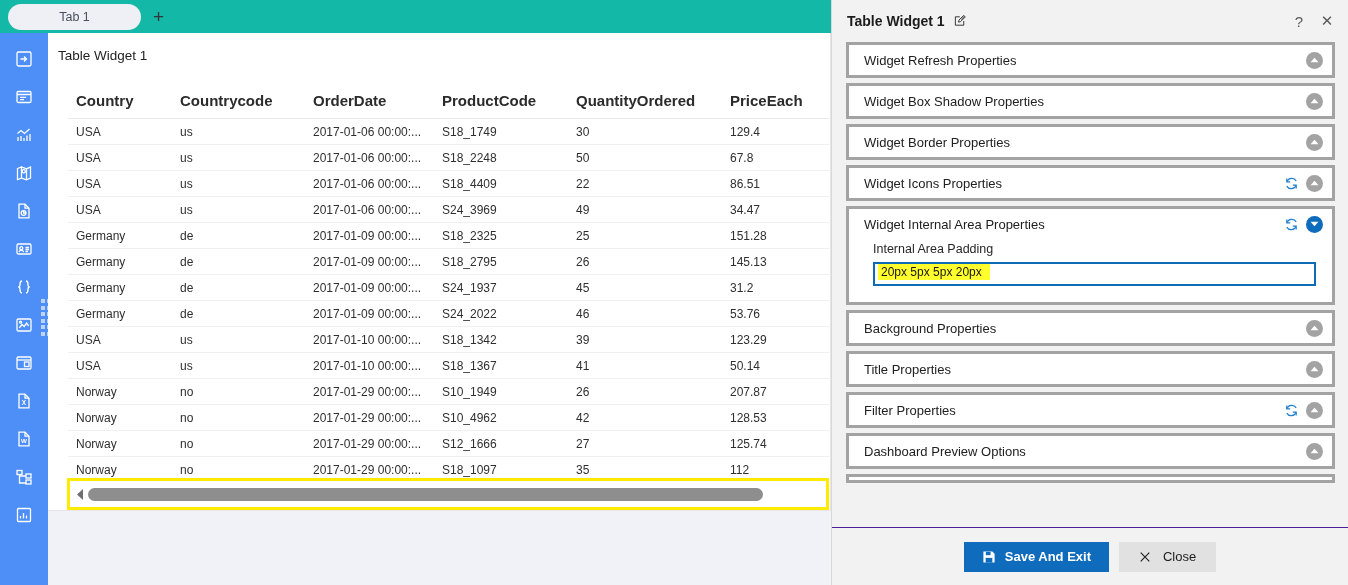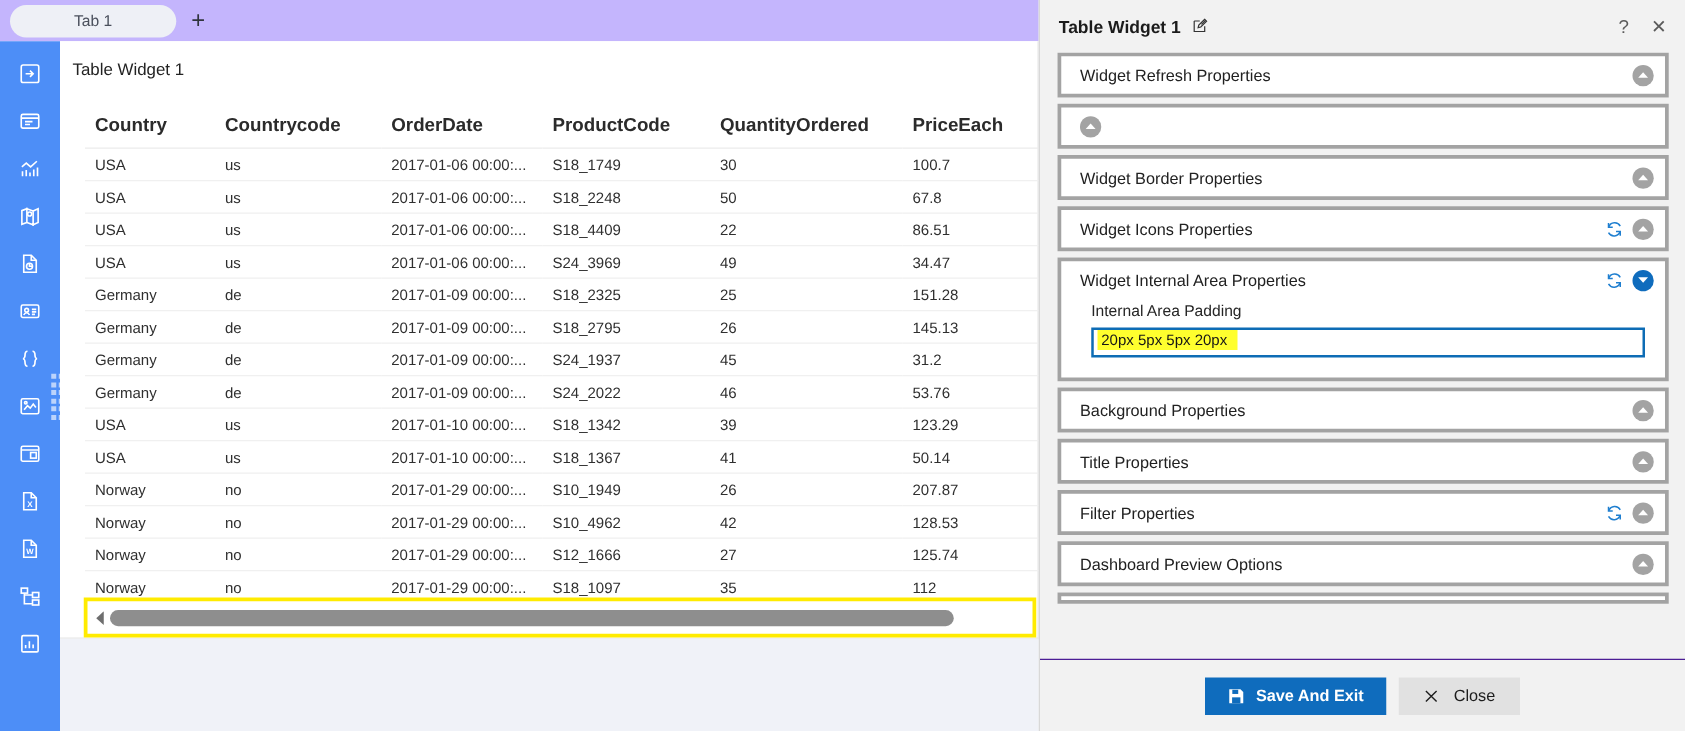--- a/index.html
+++ b/index.html
@@ -17,21 +17,21 @@
   #canvas-area {
     position: absolute; left: 0; top: 0;
     width: 831px; height: 585px;
     background: #ffffff;
   }
 
   
   #tab-strip {
     position: absolute; left: 0; top: 0;
     width: 831px; height: 33px;
-    background: #c4b5fd;
+    background: #14b8a6;
     display: flex; align-items: center;
     padding-left: 8px;
   }
   .tab-pill {
     width: 133px; height: 26px;
     background: #eef0f6;
     border-radius: 13px;
     display: flex; align-items: center; justify-content: center;
     font-size: 12.5px; color: #4a4f5c;
     cursor: pointer;
@@ -428,21 +428,21 @@
               <th class="col-price">PriceEach</th>
             </tr>
           </thead>
           <tbody id="table-body">
               <tr>
                 <td class="col-country">USA</td>
                 <td class="col-ccode">us</td>
                 <td class="col-date">2017-01-06 00:00:...</td>
                 <td class="col-product">S18_1749</td>
                 <td class="col-qty">30</td>
-                <td class="col-price">100.7</td>
+                <td class="col-price">129.4</td>
               </tr>
               <tr>
                 <td class="col-country">USA</td>
                 <td class="col-ccode">us</td>
                 <td class="col-date">2017-01-06 00:00:...</td>
                 <td class="col-product">S18_2248</td>
                 <td class="col-qty">50</td>
                 <td class="col-price">67.8</td>
               </tr>
               <tr>
@@ -589,20 +589,21 @@
             <span class="section-label">Widget Refresh Properties</span>
             <span class="chev">
               <svg width="9" height="6" viewBox="0 0 10 6">
                 <path d="M5 0.6 9.4 5.4H0.6z" fill="#fff"></path>
               </svg>
             </span>
           </div>
         </div>
         <div class="section">
           <div class="section-head">
+            <span class="section-label">Widget Box Shadow Properties</span>
             <span class="chev">
               <svg width="9" height="6" viewBox="0 0 10 6">
                 <path d="M5 0.6 9.4 5.4H0.6z" fill="#fff"></path>
               </svg>
             </span>
           </div>
         </div>
         <div class="section">
           <div class="section-head">
             <span class="section-label">Widget Border Properties</span>

